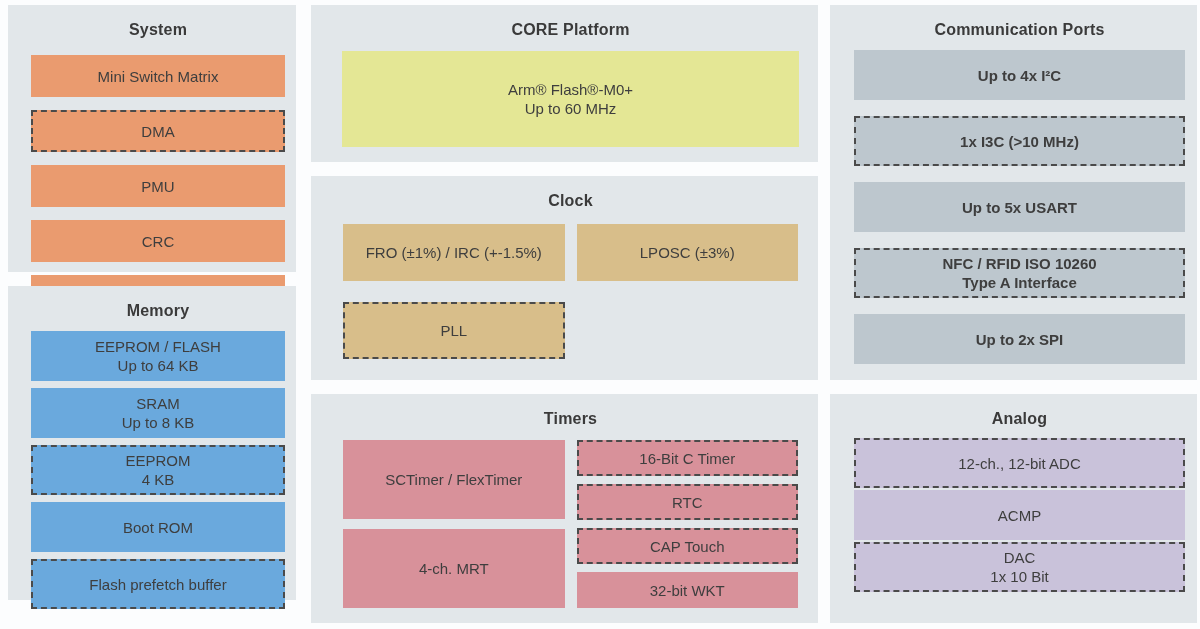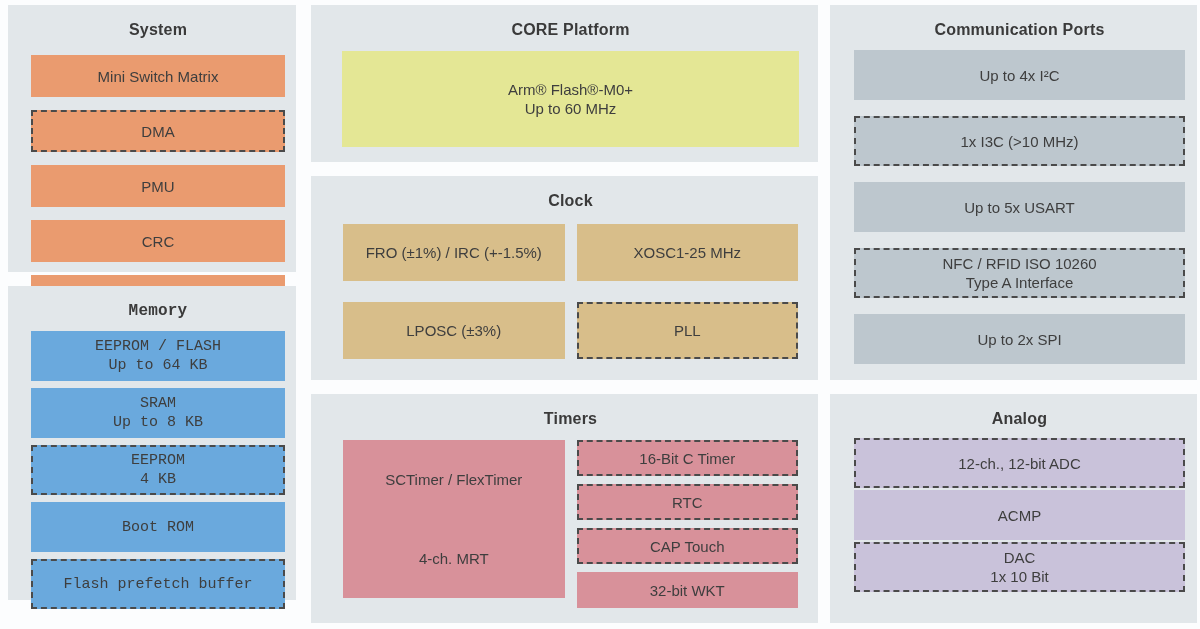--- a/index.html
+++ b/index.html
@@ -28,42 +28,42 @@
     display: flex; flex-direction: column;
     align-items: center; justify-content: center;
     text-align: center; font-size: 15px; line-height: 19px;
   }
   .blk.dashed { border: 2px dashed var(--dash_border, #4A4A4A); }
 
   .panel-system { height: 267px; }
   .panel-system .blocks { margin: 15px 11px 0; gap: 13px; }
   .panel-system .blk { height: 42px; background: var(--system_block, #EA9B6F); }
 
-  .panel-memory { height: 314px; font-family: Liberation Mono, monospace; }
+  .panel-memory { height: 314px; }
   .panel-memory .blocks { margin: 10px 11px 0; gap: 7px; }
   .panel-memory .blk { height: 50px; background: var(--memory_block, #6AA9DD); }
 
   .panel-core { height: 157px; }
   .panel-core .blocks { margin: 11px 19px 0; }
   .panel-core .blk { height: 96px; background: var(--core_block, #E4E795); }
 
   .panel-clock { height: 204px; }
   .panel-clock .blocks { margin: 13px 20px 0; display: grid; grid-template-columns: 1fr 1fr; gap: 21px 12px; }
   .panel-clock .blk { height: 57px; background: var(--clock_block, #D8BE8A); }
 
   .panel-timers { height: 229px; }
   .panel-timers .blocks { margin: 11px 20px 0; flex-direction: row; gap: 12px; }
   .tcol { flex: 1; display: flex; flex-direction: column; }
-  .tcol-left { }
+  .tcol-left { gap: 10px; }
   .tcol-left .blk { height: 79px; background: var(--timers_block, #D8919A); }
   .tcol-right { gap: 8px; }
   .tcol-right .blk { height: 36px; background: var(--timers_block, #D8919A); }
 
   .panel-comm { height: 375px; }
-  .panel-comm .blocks { margin: 10px 12px 0; gap: 16px; }
+  .panel-comm .blocks { margin: 10px 12px 0; gap: 16px; font-weight: bold; }
   .panel-comm .blk { height: 50px; background: var(--comm_block, #BDC7CE); }
 
   .panel-analog { height: 229px; }
   .panel-analog .blocks { margin: 9px 12px 0; gap: 2px; }
   .panel-analog .blk { height: 50px; background: var(--analog_block, #C9C2DA); }
 </style>
 </head>
 <body>
 
 <div class="board">
@@ -126,23 +126,20 @@
       </div>
     </section>
 
     <section class="panel panel-clock">
       <div class="panel-title">Clock</div>
       <div class="blocks">
         <div class="blk">
           <span>FRO (±1%) / IRC (+-1.5%)</span>
         </div>
         <div class="blk">
-          <span>XOSC1-25 MHz</span>
-        </div>
-        <div class="blk">
           <span>LPOSC (±3%)</span>
         </div>
         <div class="blk dashed">
           <span>PLL</span>
         </div>
       </div>
     </section>
 
     <section class="panel panel-timers">
       <div class="panel-title">Timers</div>

